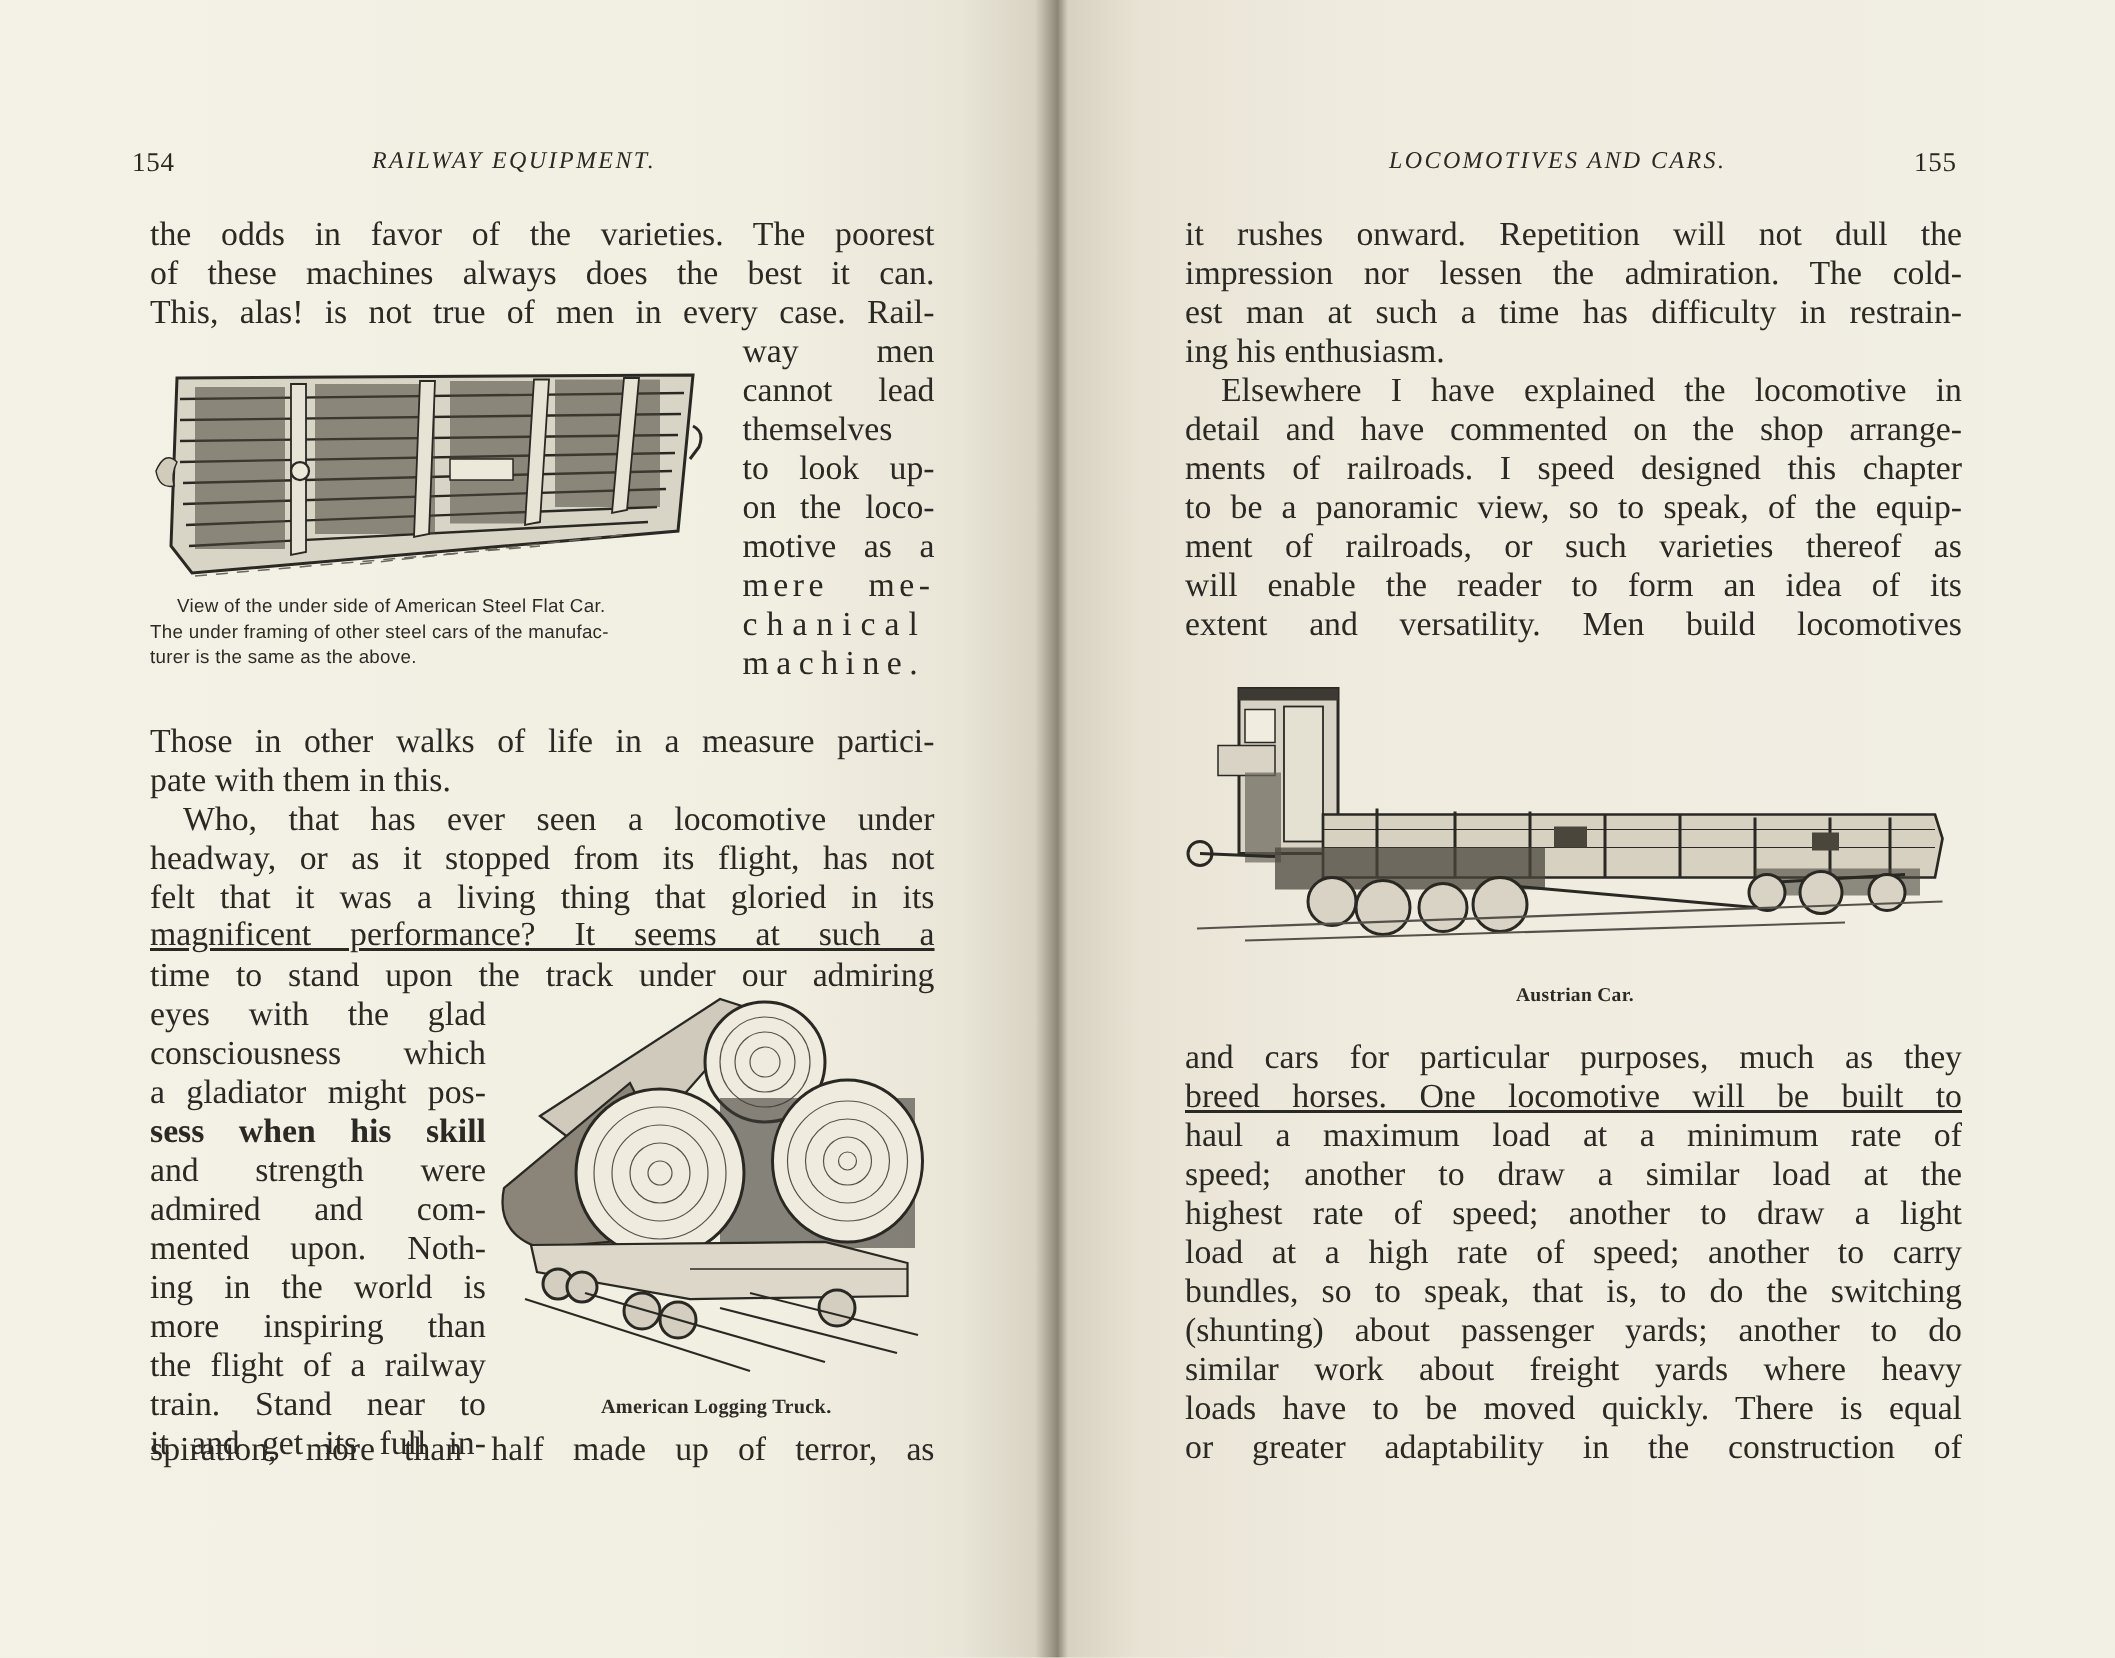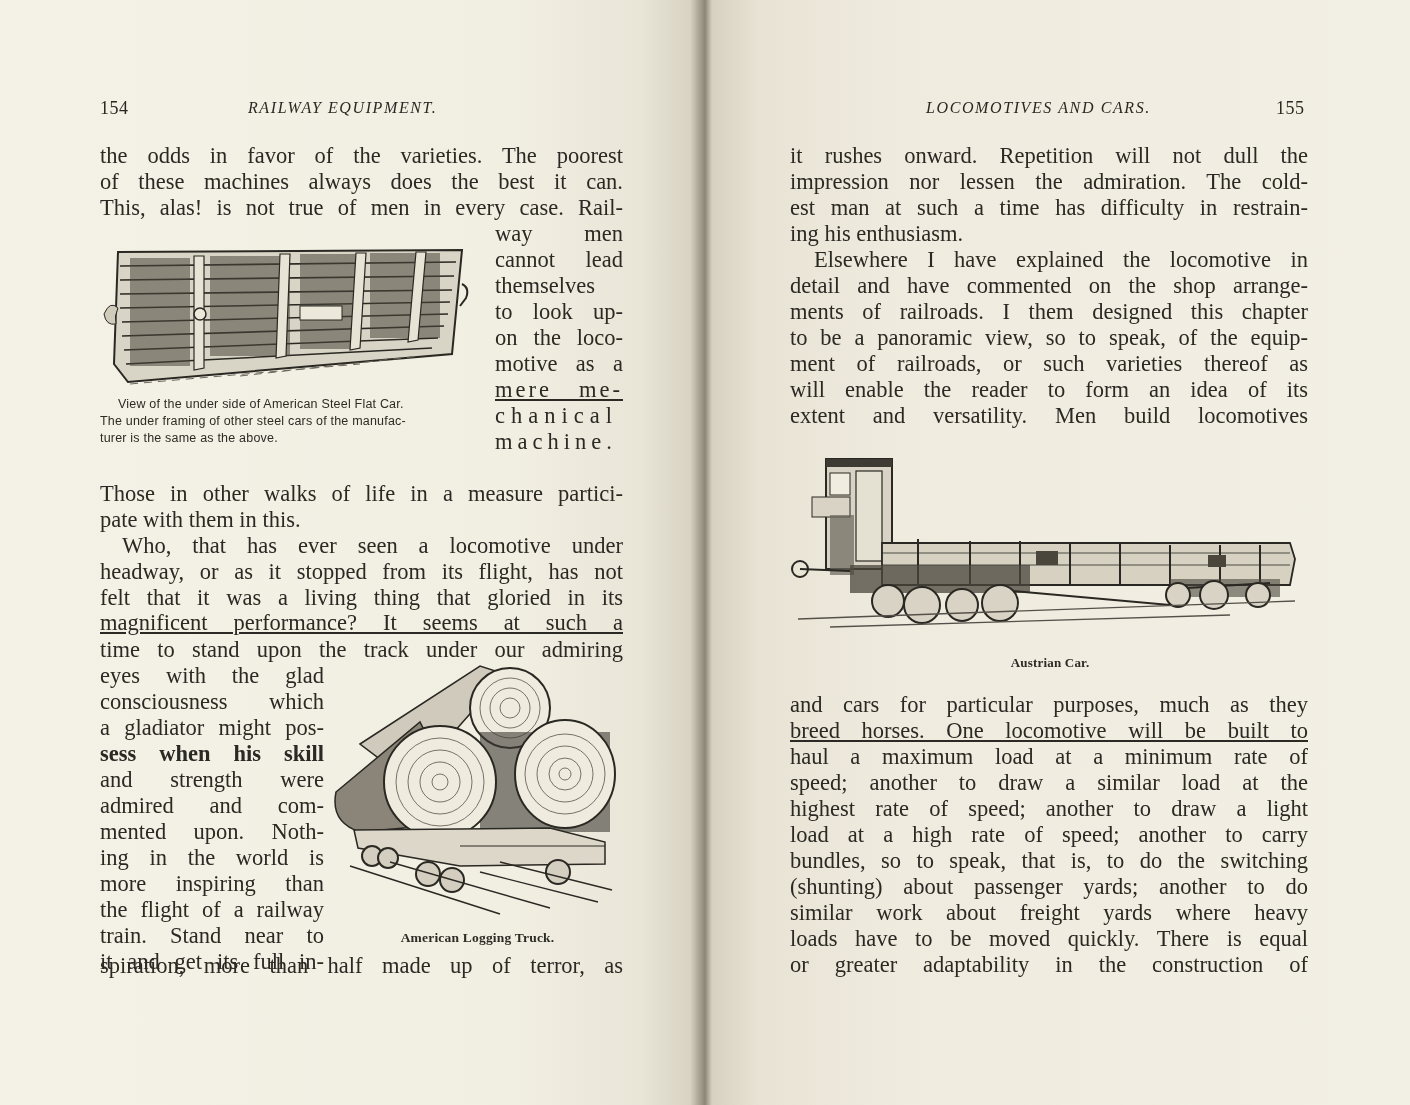--- a/index.html
+++ b/index.html
@@ -44,21 +44,21 @@
 
     .figure { position: absolute; }
     svg { display: block; }
   </style>
 </head>
 <body>
 
 <div class="spread">
 
   <div class="page page-left">
-    <div class="running-head folio" style="left:100px;">154</div>
+    <div class="running-head folio" style="left:88px;">154</div>
     <div class="running-head head-title" style="left:248px;">RAILWAY EQUIPMENT.</div>
 
     <div class="text-line" style="left:100px; top:143px; width:523px;">the odds in favor of the varieties.  The poorest</div>
     <div class="text-line" style="left:100px; top:169px; width:523px;">of these machines always does the best it can.</div>
     <div class="text-line" style="left:100px; top:195px; width:523px;">This, alas! is not true of men in every case.  Rail-</div>
 
     <div class="figure" style="left:100px; top:244px; width:370px; height:146px;">
       <svg width="370" height="146" viewBox="0 0 370 146">
         <polygon points="18,8 362,6 352,110 28,138 14,120" fill="#d9d5c6" stroke="#2a2823" stroke-width="2"></polygon>
         <g stroke="#2a2823" stroke-width="1.6">
@@ -97,21 +97,21 @@
     <div class="caption" style="left:118px; top:396px;">View of the under side of American Steel Flat Car.</div>
     <div class="caption" style="left:100px; top:413px;">The under framing of other steel cars of the manufac-</div>
     <div class="caption" style="left:100px; top:430px;">turer is the same as the above.</div>
 
     <div class="text-line" style="left:495px; top:221px; width:128px;">way men</div>
     <div class="text-line" style="left:495px; top:247px; width:128px;">cannot lead</div>
     <div class="text-line" style="left:495px; top:273px; width:128px;">themselves</div>
     <div class="text-line" style="left:495px; top:299px; width:128px;">to look up-</div>
     <div class="text-line" style="left:495px; top:325px; width:128px;">on the loco-</div>
     <div class="text-line" style="left:495px; top:351px; width:128px;">motive as a</div>
-    <div class="text-line" style="left:495px; top:377px; width:128px; letter-spacing:3px;text-decoration:underline;">mere me-</div>
+    <div class="text-line" style="left:495px; top:377px; width:128px; letter-spacing:3px;">mere me-</div>
     <div class="text-line" style="left:495px; top:403px; width:128px; letter-spacing:6px;">chanical</div>
     <div class="text-line" style="left:495px; top:429px; width:128px; letter-spacing:5px;">machine.</div>
 
     <div class="text-line" style="left:100px; top:481px; width:523px;">Those in other walks of life in a measure partici-</div>
     <div class="text-line last" style="left:100px; top:507px; width:523px;">pate with them in this.</div>
     <div class="text-line" style="left:122px; top:533px; width:501px;">Who, that has ever seen a locomotive under</div>
     <div class="text-line" style="left:100px; top:559px; width:523px;">headway, or as it stopped from its flight, has not</div>
     <div class="text-line" style="left:100px; top:585px; width:523px;">felt that it was a living thing that gloried in its</div>
     <div class="text-line" style="left:100px; top:610px; width:523px;text-decoration:underline;">magnificent performance?  It seems at such a</div>
     <div class="text-line" style="left:100px; top:637px; width:523px;">time to stand upon the track under our admiring</div>
@@ -182,21 +182,21 @@
   <div class="page page-right">
     <div class="running-head head-title" style="left:220px;">LOCOMOTIVES AND CARS.</div>
     <div class="running-head folio" style="left:570px;">155</div>
 
     <div class="text-line" style="left:84px; top:143px; width:518px;">it rushes onward.  Repetition will not dull the</div>
     <div class="text-line" style="left:84px; top:169px; width:518px;">impression nor lessen the admiration.  The cold-</div>
     <div class="text-line" style="left:84px; top:195px; width:518px;">est man at such a time has difficulty in restrain-</div>
     <div class="text-line last" style="left:84px; top:221px; width:518px;">ing his enthusiasm.</div>
     <div class="text-line" style="left:108px; top:247px; width:494px;">Elsewhere I have explained the locomotive in</div>
     <div class="text-line" style="left:84px; top:273px; width:518px;">detail and have commented on the shop arrange-</div>
-    <div class="text-line" style="left:84px; top:299px; width:518px;">ments of railroads.  I them designed this chapter</div>
+    <div class="text-line" style="left:84px; top:299px; width:518px;">ments of railroads.  I speed designed this chapter</div>
     <div class="text-line" style="left:84px; top:325px; width:518px;">to be a panoramic view, so to speak, of the equip-</div>
     <div class="text-line" style="left:84px; top:351px; width:518px;">ment of railroads, or such varieties thereof as</div>
     <div class="text-line" style="left:84px; top:377px; width:518px;">will enable the reader to form an idea of its</div>
     <div class="text-line" style="left:84px; top:403px; width:518px;">extent and versatility.  Men build locomotives</div>
 
     <div class="figure" style="left:84px; top:455px; width:520px; height:180px;">
       <svg width="520" height="180" viewBox="0 0 520 180">
         <rect x="36" y="4" width="66" height="110" fill="#d8d3c4" stroke="#2a2823" stroke-width="2"></rect>
         <rect x="36" y="4" width="66" height="8" fill="#3d3a33"></rect>
         <rect x="66" y="16" width="26" height="90" fill="#e4e0d2" stroke="#2a2823" stroke-width="1.2"></rect>

